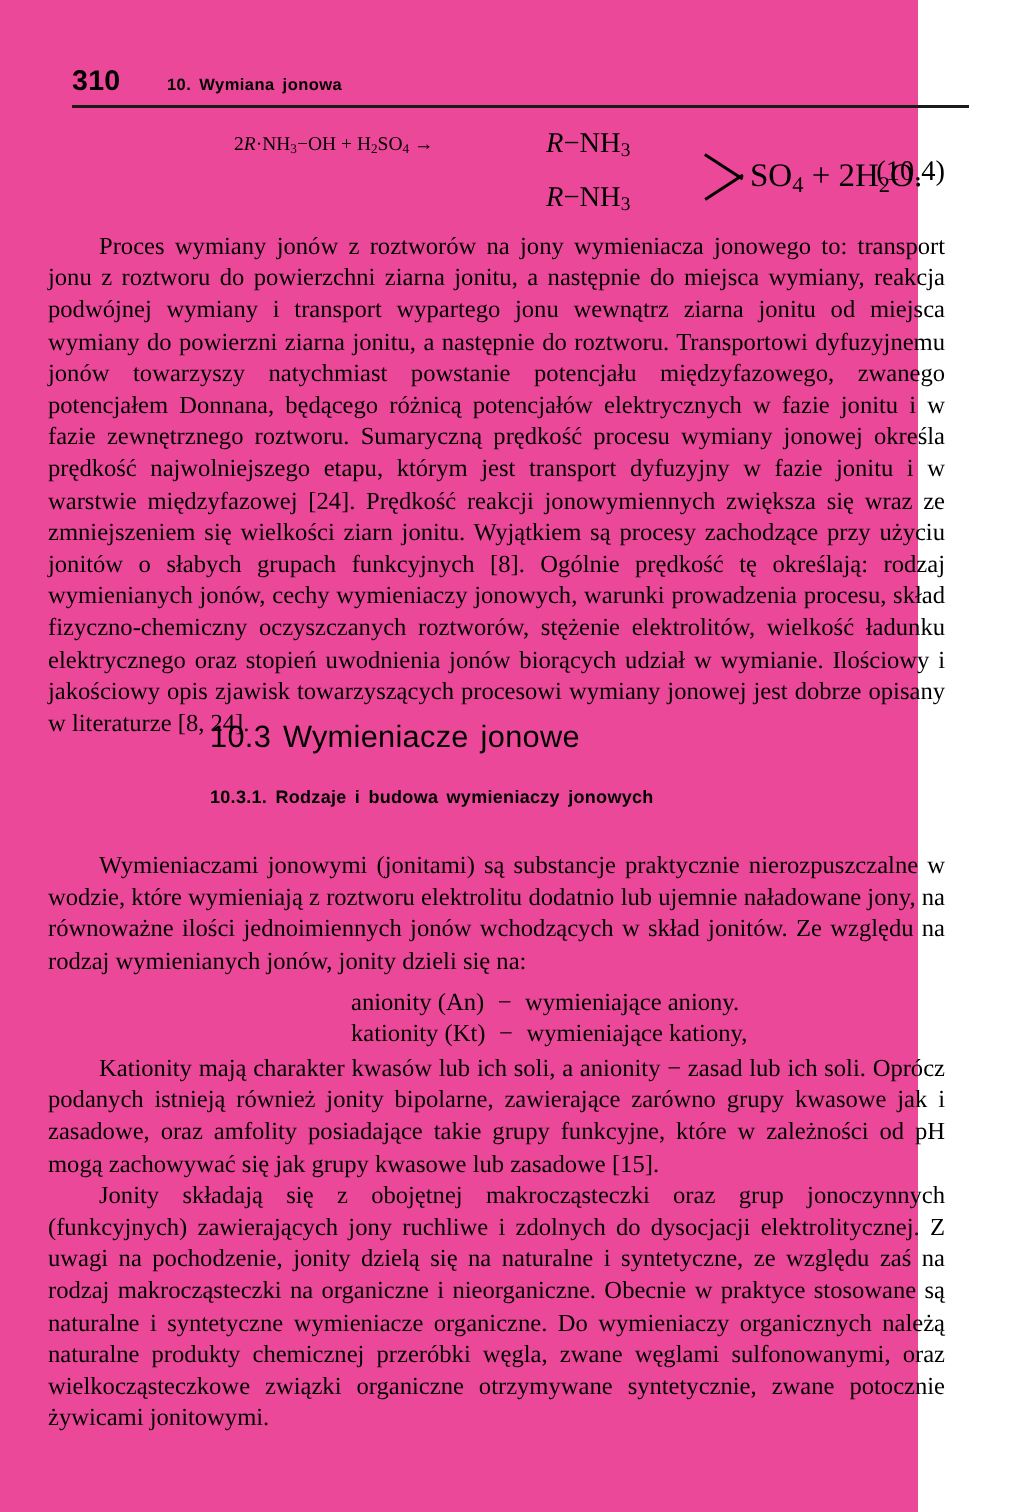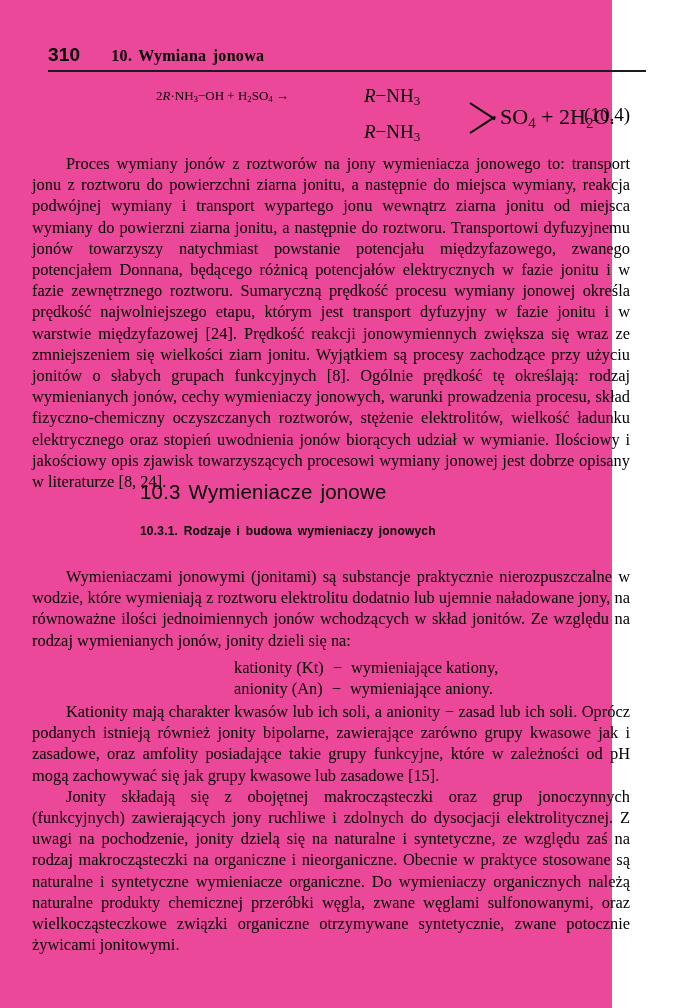--- a/index.html
+++ b/index.html
@@ -33,23 +33,23 @@
     display: flex;
     align-items: baseline;
   }
   .folio {
     font-family: "Liberation Sans", "DejaVu Sans", sans-serif;
     font-weight: bold;
     font-size: 19px;
     letter-spacing: 0.2px;
   }
   .running-title {
-    font-family: Liberation Serif, serif;
+    font-family: Liberation Sans, sans-serif;
     font-weight: bold;
-    font-size: 16px;
+    font-size: 11px;
     margin-left: 31px;
     letter-spacing: 0.3px;
     word-spacing: 2px;
   }
   .header-rule {
     position: absolute;
     left: 48px;
     top: 70px;
     width: 598px;
     height: 1.6px;
@@ -229,24 +229,24 @@
 
   <div class="h-sec">10.3 Wymieniacze jonowe</div>
   <div class="h-sub">10.3.1. Rodzaje i budowa wymieniaczy jonowych</div>
 
   <div class="body-text para-2">
     <p>Wymieniaczami jonowymi (jonitami) są substancje praktycznie nierozpuszczalne w wodzie, które wymieniają z roztworu elektrolitu dodatnio lub ujemnie naładowane jony, na równoważne ilości jednoimiennych jonów wchodzących w skład jonitów. Ze względu na rodzaj wymienianych jonów, jonity dzieli się na:</p>
   </div>
 
   <div class="def-list">
     <div class="def-row">
-      <span class="def-term">kationity (Kt)</span><span class="def-dash">−</span><span class="def-desc">wymieniające kationy,</span>
+      <span class="def-term">anionity (An)</span><span class="def-dash">−</span><span class="def-desc">wymieniające aniony.</span>
     </div>
     <div class="def-row">
-      <span class="def-term">anionity (An)</span><span class="def-dash">−</span><span class="def-desc">wymieniające aniony.</span>
+      <span class="def-term">kationity (Kt)</span><span class="def-dash">−</span><span class="def-desc">wymieniające kationy,</span>
     </div>
   </div>
 
   <div class="body-text para-3">
     <p>Kationity mają charakter kwasów lub ich soli, a anionity − zasad lub ich soli. Oprócz podanych istnieją również jonity bipolarne, zawierające zarówno grupy kwasowe jak i zasadowe, oraz amfolity posiadające takie grupy funkcyjne, które w zależności od pH mogą zachowywać się jak grupy kwasowe lub zasadowe [15].</p>
     <p>Jonity składają się z obojętnej makrocząsteczki oraz grup jonoczynnych (funkcyjnych) zawierających jony ruchliwe i zdolnych do dysocjacji elektrolitycznej. Z uwagi na pochodzenie, jonity dzielą się na naturalne i syntetyczne, ze względu zaś na rodzaj makrocząsteczki na organiczne i nieorganiczne. Obecnie w praktyce stosowane są naturalne i syntetyczne wymieniacze organiczne. Do wymieniaczy organicznych należą naturalne produkty chemicznej przeróbki węgla, zwane węglami sulfonowanymi, oraz wielkocząsteczkowe związki organiczne otrzymywane syntetycznie, zwane potocznie żywicami jonitowymi.</p>
   </div>
 
 </div>
 

